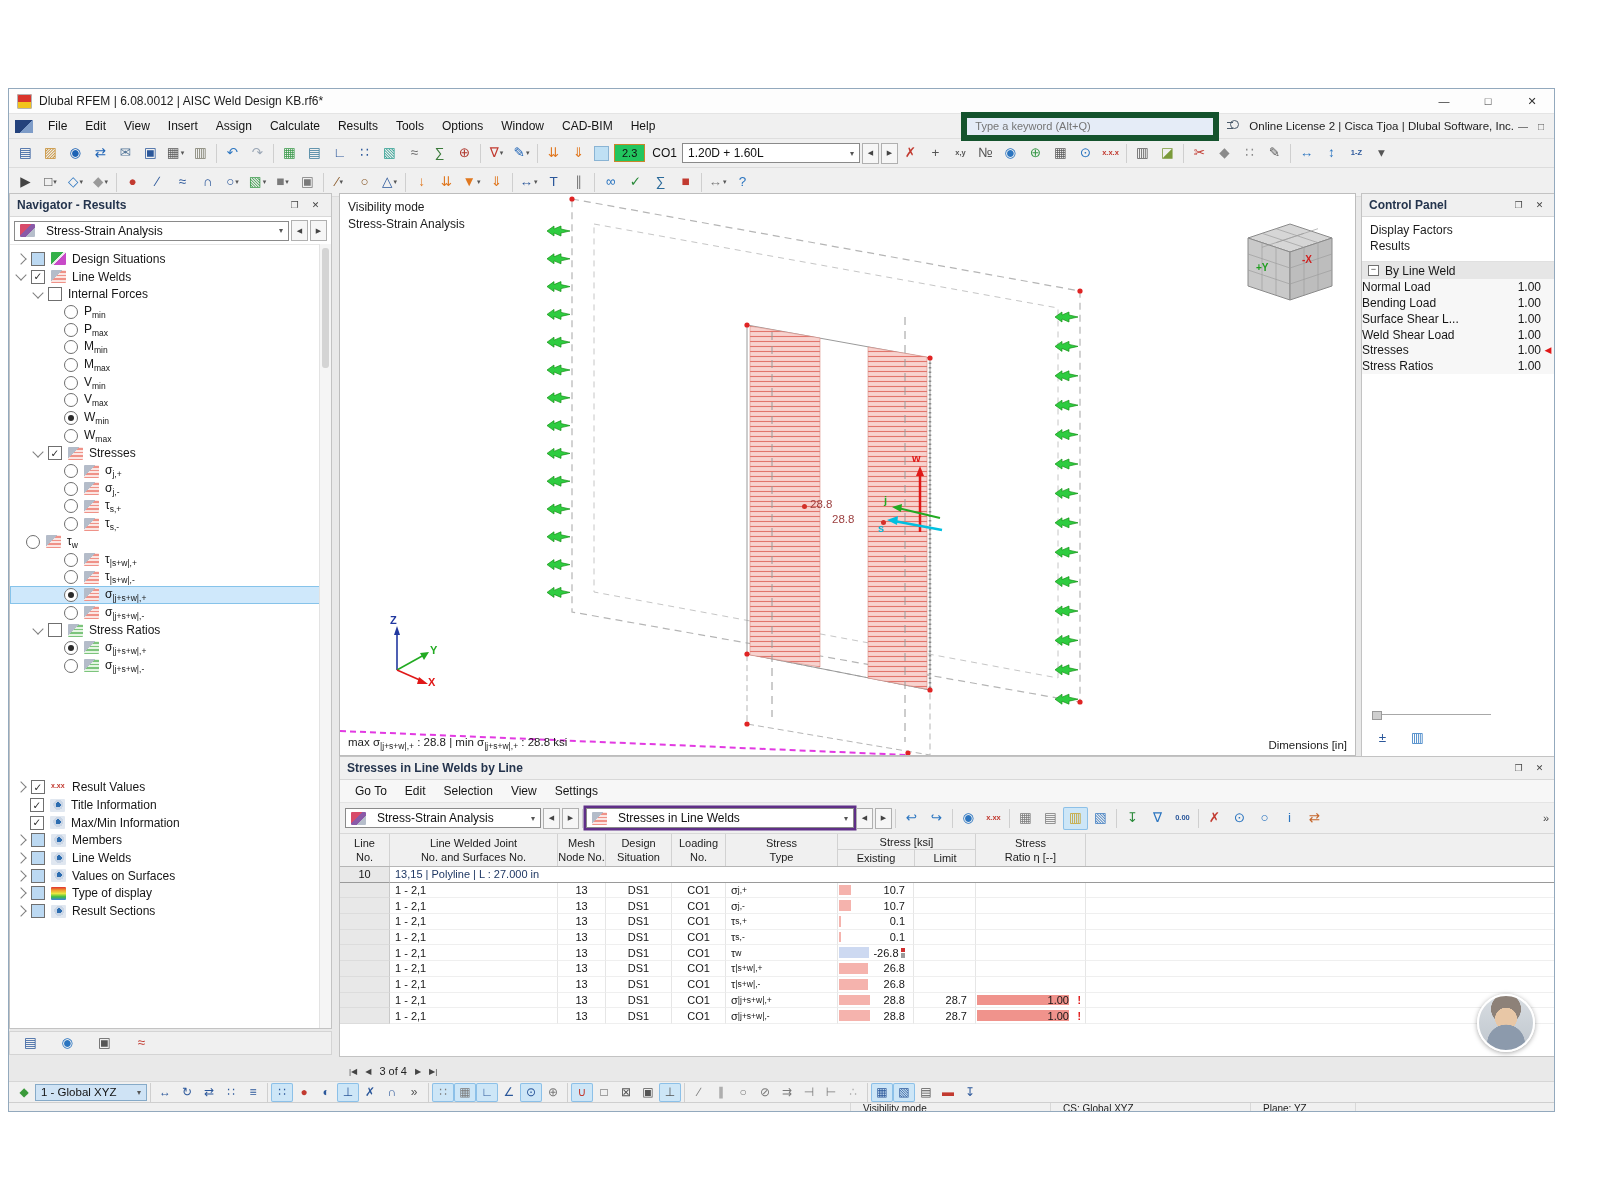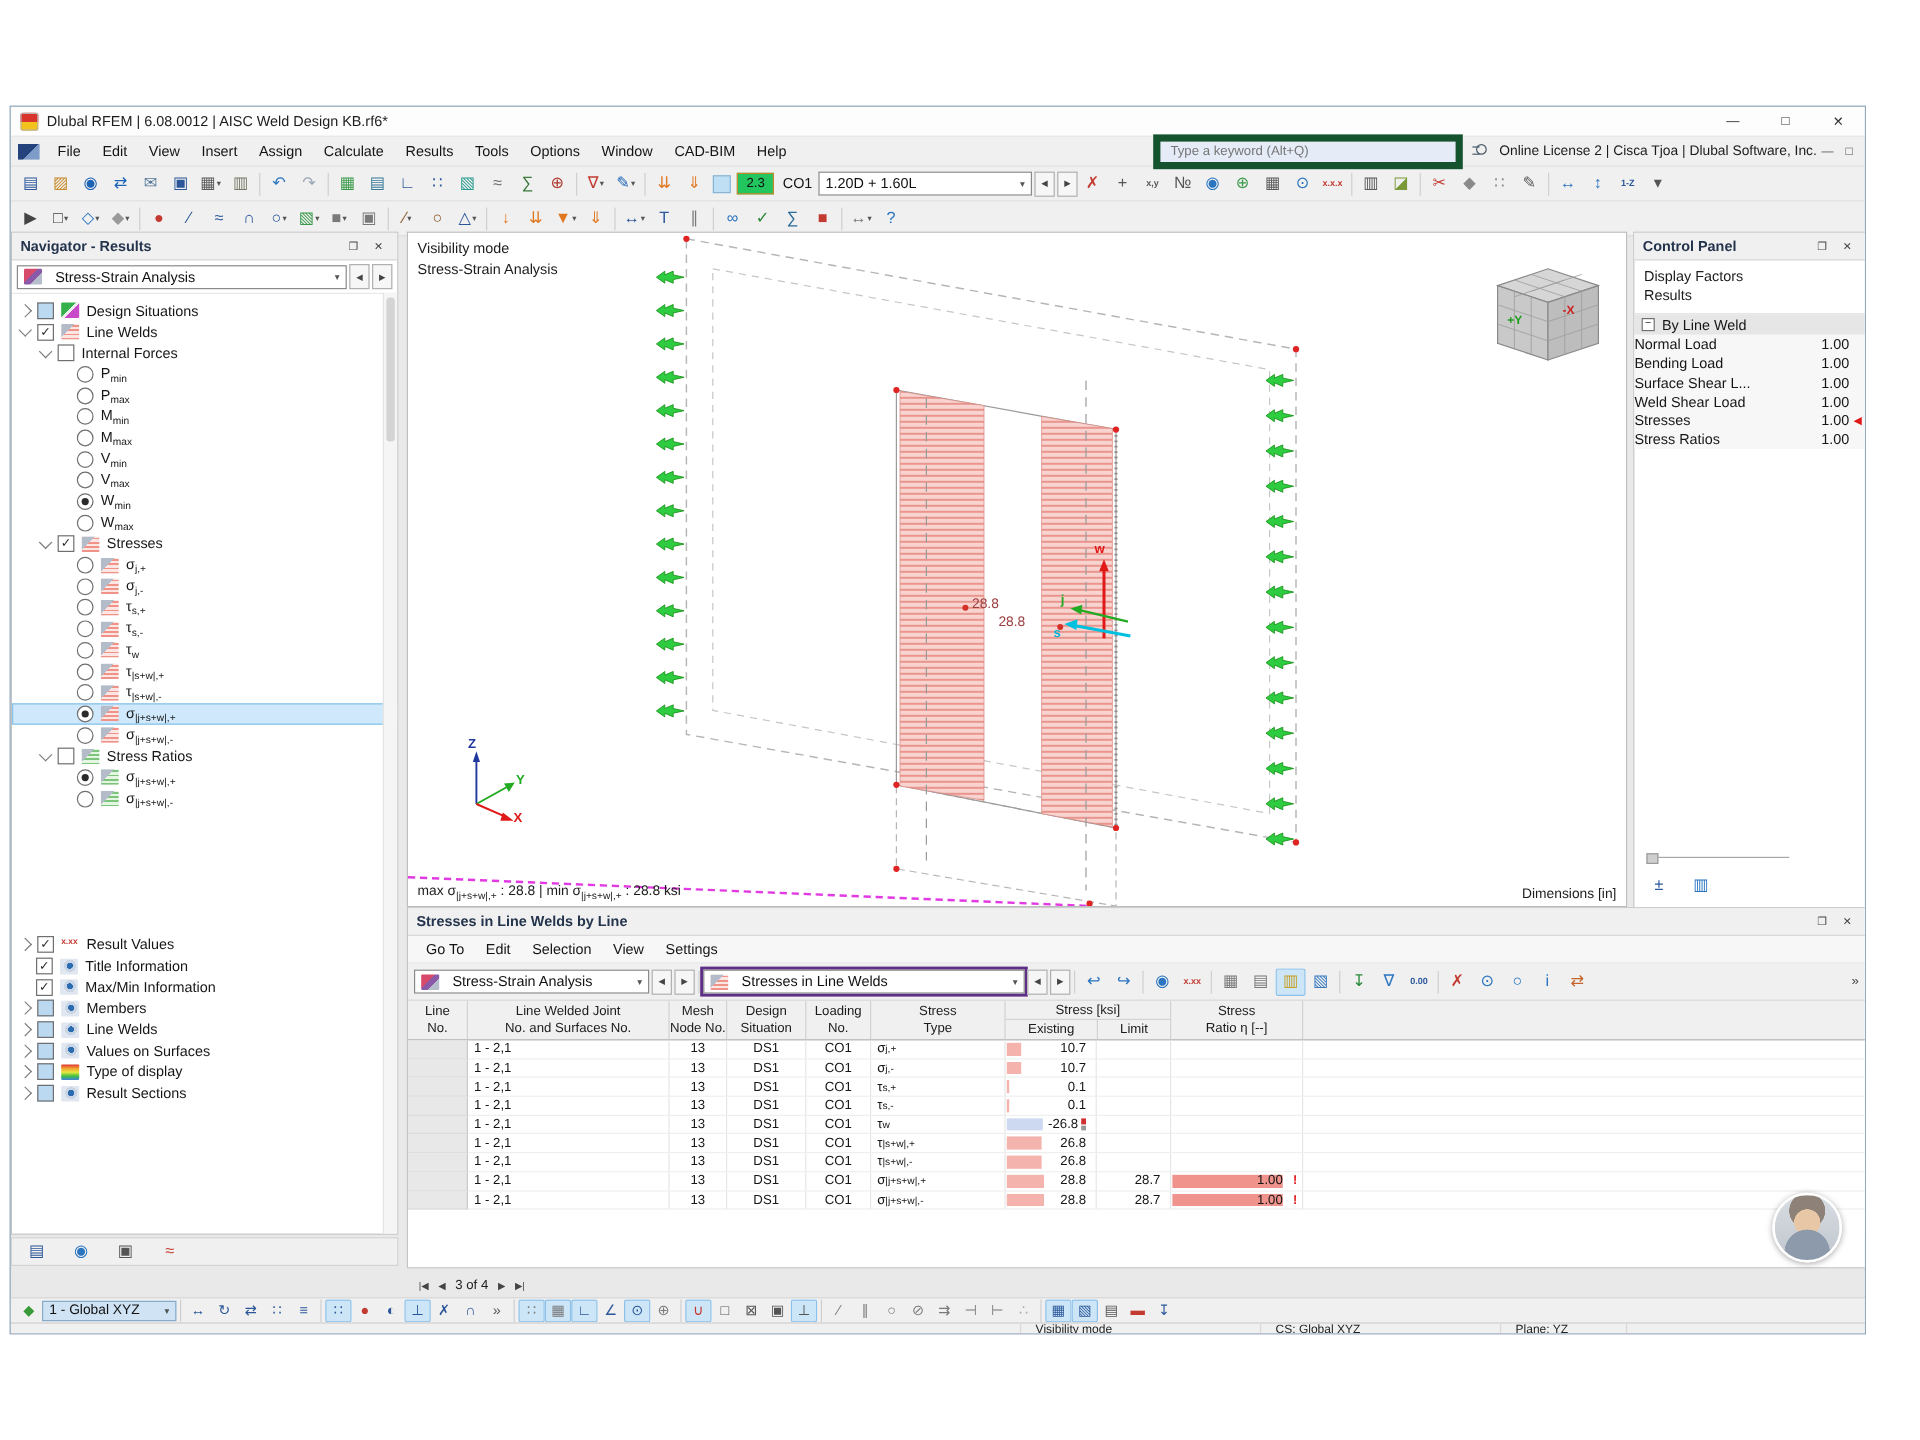--- a/index.html
+++ b/index.html
@@ -538,21 +538,21 @@
           <span class="rb"></span>
           <span class="mi ic-weld"></span>
           <span class="lt">τ<span class="sub">s,+</span></span>
         </div>
         <div class="titem" style="padding-left: 38px;">
           <span class="expsp"></span>
           <span class="rb"></span>
           <span class="mi ic-weld"></span>
           <span class="lt">τ<span class="sub">s,-</span></span>
         </div>
-        <div class="titem" style="padding-left: 38px; text-align: right;">
+        <div class="titem" style=" text-align: right;">
           <span class="expsp"></span>
           <span class="rb"></span>
           <span class="mi ic-weld"></span>
           <span class="lt">τ<span class="sub">w</span></span>
         </div>
         <div class="titem" style="padding-left: 38px;">
           <span class="expsp"></span>
           <span class="rb"></span>
           <span class="mi ic-weld"></span>
           <span class="lt">τ<span class="sub">|s+w|,+</span></span>
@@ -978,20 +978,24 @@
             <span>Limit</span>
           </span>
       </div>
       <div class="th">
           <span>Stress</span>
           <span>Ratio η [--]</span>
         </div>
       <div class="th" style="border-right:none"></div>
     </div>
     <div id="tbody">
+        <div class="trow grow">
+          <div class="td linecol">10</div>
+          <div class="td desc">13,15 | Polyline | L : 27.000 in</div>
+        </div>
         <div class="trow">
           <div class="td linecol"></div>
           <div class="td">1 - 2,1</div>
           <div class="td c">13</div>
           <div class="td c">DS1</div>
           <div class="td c">CO1</div>
           <div class="td">σ<span class="sub">j,+</span></div>
           <div class="td r" style="padding-right: 8px;">
             <span class="bar" style="width: 12px;"></span>
             <span class="num">10.7</span>

